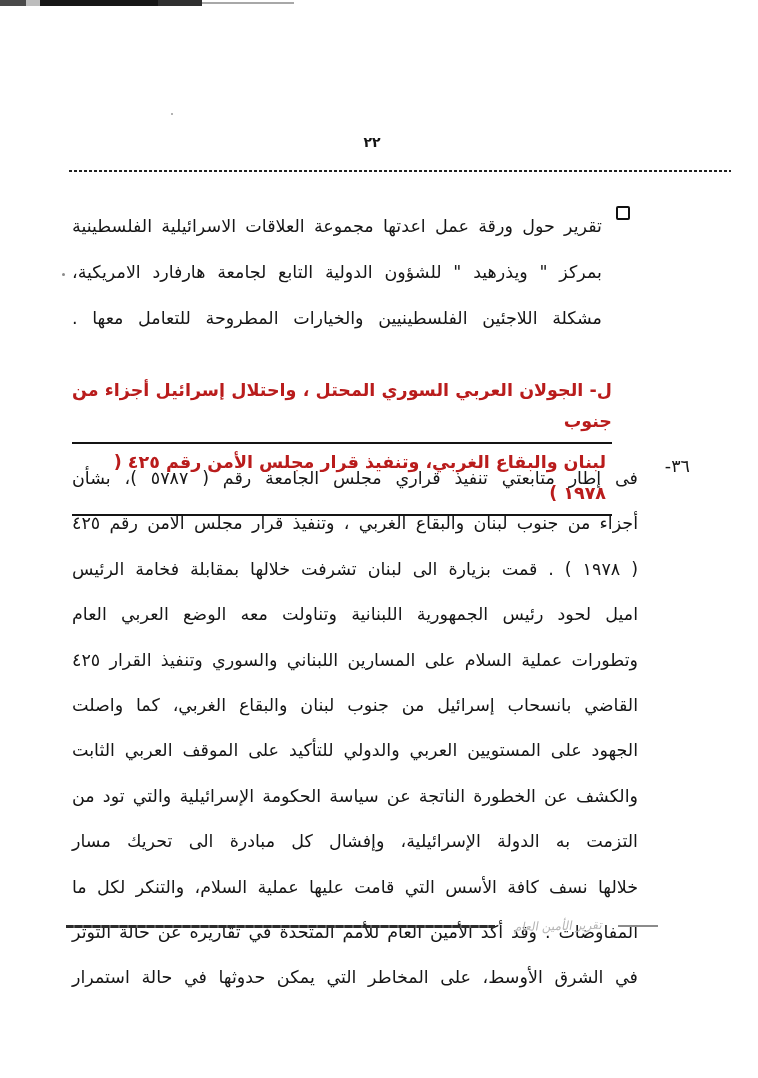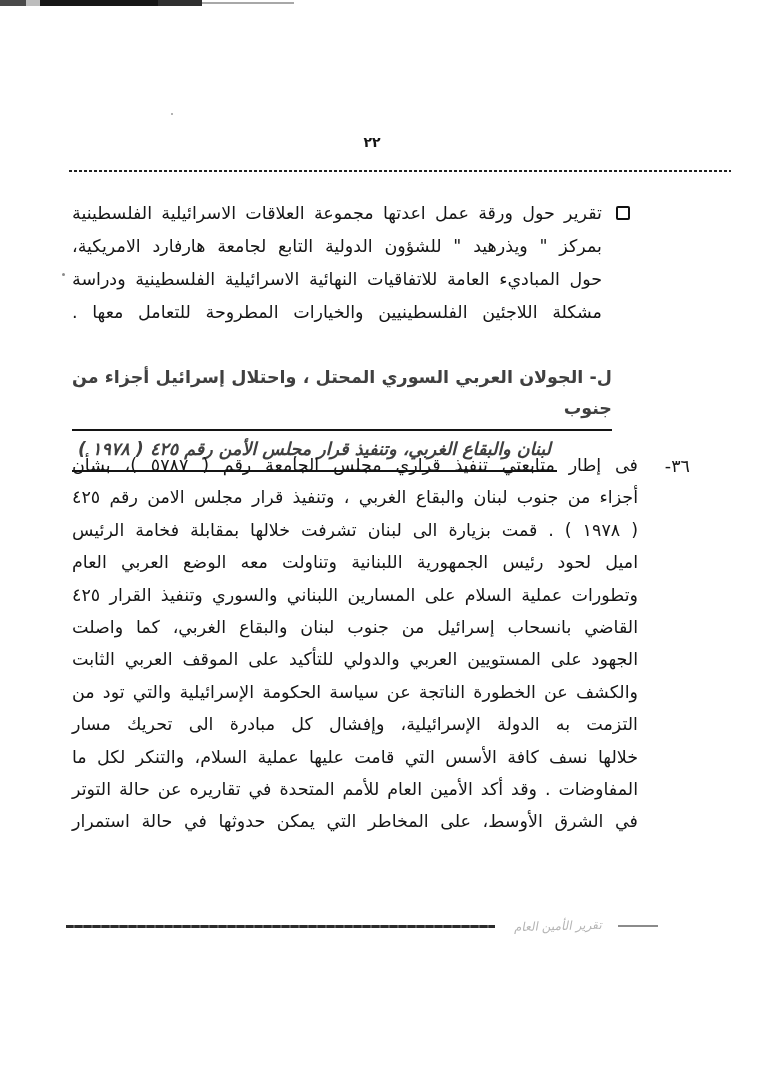--- a/index.html
+++ b/index.html
@@ -19,37 +19,37 @@
   .page-number {
     position:absolute; top:134px; left:0; width:744px; text-align:center;
     font-size:14px; font-weight:bold; letter-spacing:3px; color:#141414;
   }
   .rule-dotted {
     position:absolute; top:170px; left:69px; width:662px; height:2px;
     background:repeating-linear-gradient(90deg,#222 0 3px,transparent 3px 5px);
   }
 
   .arabic { direction:rtl; unicode-bidi:embed; }
-  .jline { text-align:justify; text-align-last:justify; -moz-text-align-last:justify; }
+  .jline { text-align:justify; text-align-last:justify;margin-top:13px; -moz-text-align-last:justify; }
 
   .bullet-block {
     position:absolute; top:197px; right:156px; width:530px;
     font-size:17.5px; line-height:33px; color:#161616;
   }
   .square-bullet {
     position:absolute; right:-28px; top:9px; width:10px; height:10px;
     border:2.5px solid #111; border-radius:2px; background:#fff;
   }
 
   .heading-block {
     position:absolute; top:362px; right:146px; width:540px;
-    font-size:17.5px; font-weight:bold; line-height:31px; color:#404040;
+    font-size:17.5px; font-weight:bold; line-height:31px; color:#b91c1c;
   }
   .heading-line1 { padding-bottom:5px; border-bottom:2px solid #141414; }
-  .heading-line2-wrap { text-align:left; margin-top:3px;font-style:italic; }
+  .heading-line2-wrap { text-align:right; margin-top:3px; }
   .heading-line2 { display:inline-block; padding:0 6px 5px 6px; border-bottom:2px solid #141414; }
 
   .para36 {
     position:absolute; top:449px; left:72px; width:618px;
     font-size:17.5px; line-height:32.4px; color:#161616;
   }
   .para36 .num { position:absolute; right:0; top:1px; }
   .para36 .body { padding-right:52px; }
 
   .footer {
@@ -73,21 +73,20 @@
   <div class="speck1"></div>
   <div class="speck2"></div>
 
   <div class="page-number">٢٢</div>
   <div class="rule-dotted"></div>
 
   <div class="bullet-block arabic">
     <span class="square-bullet"></span>
     <div class="jline">تقرير حول ورقة عمل اعدتها مجموعة العلاقات الاسرائيلية الفلسطينية</div>
     <div class="jline">بمركز " ويذرهيد " للشؤون الدولية التابع لجامعة هارفارد الامريكية،</div>
-    <div class="jline">حول المباديء العامة للاتفاقيات النهائية الاسرائيلية الفلسطينية ودراسة</div>
     <div class="jline">مشكلة اللاجئين الفلسطينيين والخيارات المطروحة للتعامل معها .</div>
   </div>
 
   <div class="heading-block arabic">
     <div class="heading-line1 jline">ل- الجولان العربي السوري المحتل ، واحتلال إسرائيل أجزاء من جنوب</div>
     <div class="heading-line2-wrap">
       <span class="heading-line2">لبنان والبقاع الغربي، وتنفيذ قرار مجلس الأمن رقم ٤٢٥ ( ١٩٧٨ )</span>
     </div>
   </div>
 

